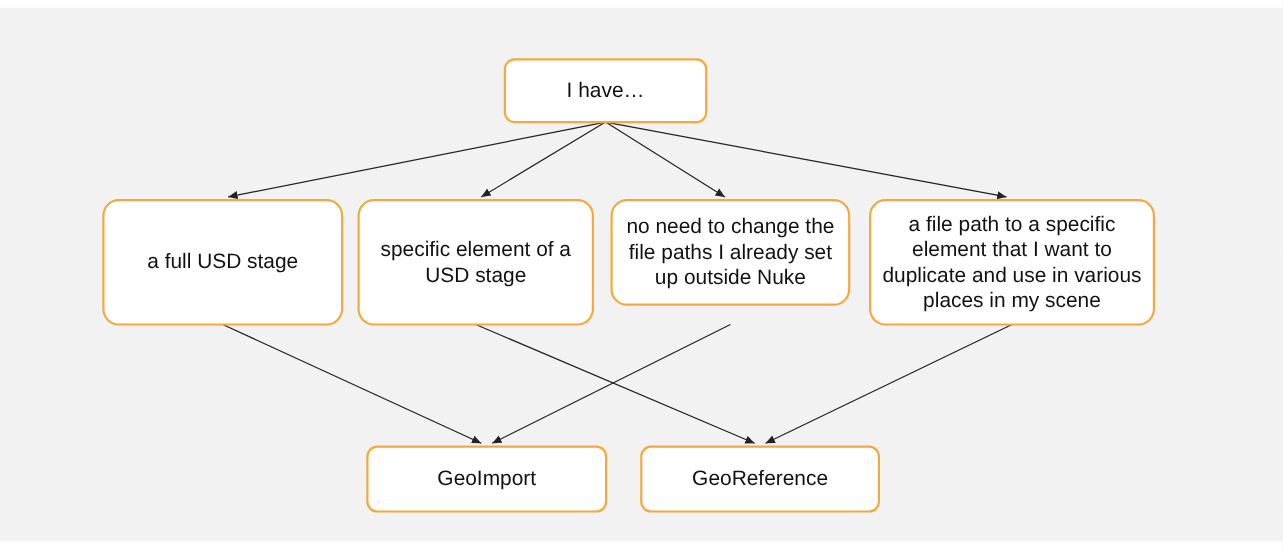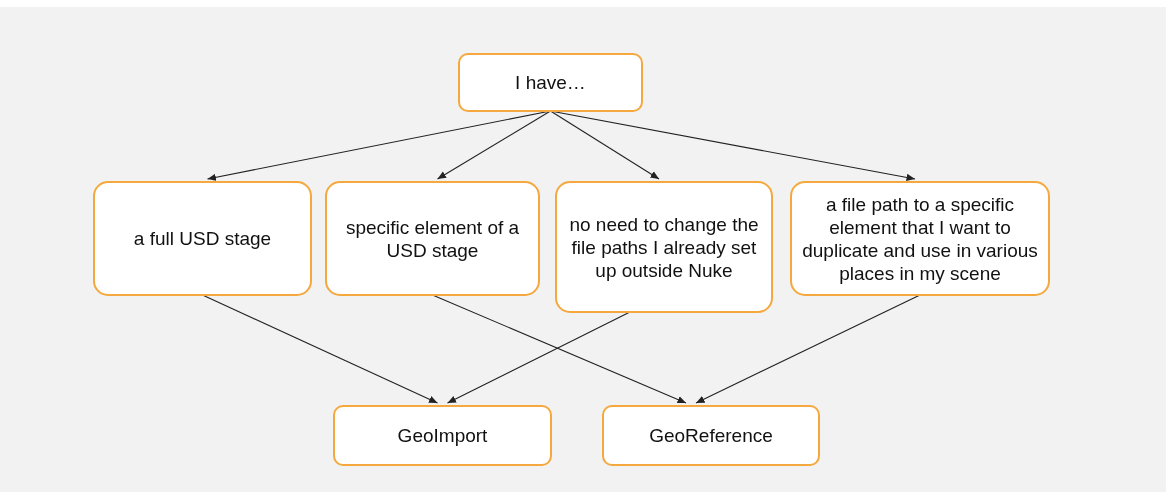--- a/index.html
+++ b/index.html
@@ -57,34 +57,34 @@
 
   <div class="node r-lg" style="left:325px;top:181px;width:215px;height:115px;">
     <span>specific element of a
 USD stage</span>
   </div>
 
   <div class="node r-lg" style="left:93px;top:181px;width:219px;height:115px;">
     <span>a full USD stage</span>
   </div>
 
-  <div class="node r-lg" style="left:555px;top:181px;width:218px;height:132px;">
+  <div class="node r-lg" style="left:555px;top:181px;width:218px;height:97px;">
     <span>no need to change the
 file paths I already set
 up outside Nuke</span>
   </div>
 
   <div class="node r-lg" style="left:790px;top:181px;width:260px;height:115px;">
     <span>a file path to a specific
 element that I want to
 duplicate and use in various
 places in my scene</span>
   </div>
 
   <div class="node r-sm" style="left:333px;top:405px;width:219px;height:61px;text-align:center;">
     <span>GeoImport</span>
   </div>
 
-  <div class="node r-sm" style="left:582px;top:405px;width:218px;height:61px;margin-left:20px;">
+  <div class="node r-sm" style="left:582px;top:405px;width:218px;height:61px;">
     <span>GeoReference</span>
   </div>
 
 </div>
 
 </body></html>

